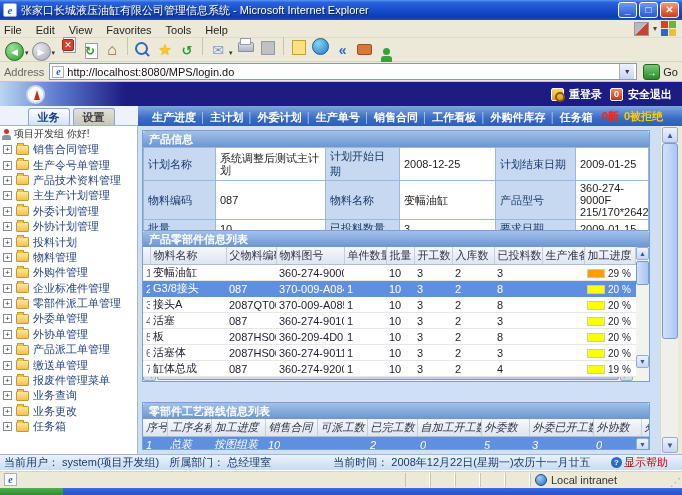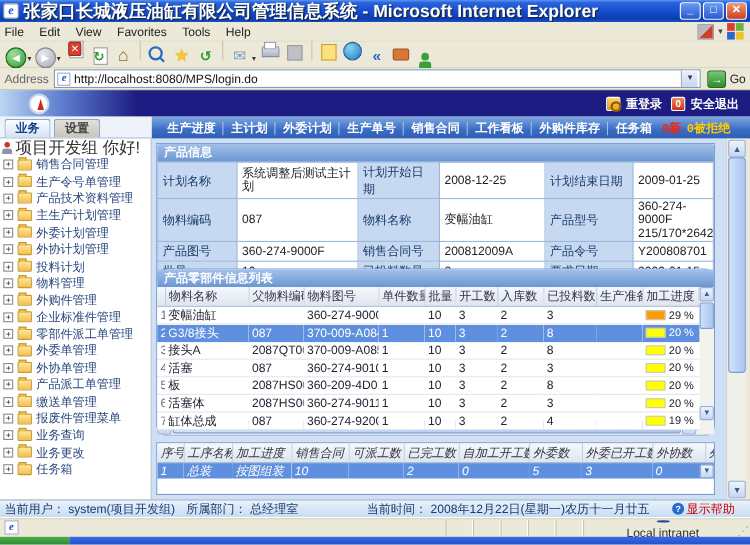--- a/index.html
+++ b/index.html
@@ -6,21 +6,21 @@
   html,body { width:682px; height:495px; overflow:hidden; background:#ece9d8;
     font-family:"Liberation Sans","DejaVu Sans",sans-serif; }
   .window { position:absolute; top:0; left:0; width:682px; height:495px; background:#ece9d8; }
 
   
   .titlebar { position:absolute; top:0; left:0; width:682px; height:20px;
     background:linear-gradient(180deg,#5a96f0 0%,#2a63dc 12%,#1a50d0 45%,#0c3cb0 86%,#1a50c8 100%);
     display:flex; align-items:center; padding:0 3px; }
   .titleicon { width:14px; height:14px; background:#fff; border:1px solid #9ab; border-radius:2px;
     color:#1a5ad0; font:italic bold 11px "Liberation Serif",serif; text-align:center; line-height:12px; margin-right:4px; }
-  .titletext { color:#fff; font-weight:bold; font-size:16px; text-shadow:1px 1px 1px #123;
+  .titletext { color:#fff; font-weight:normal; font-size:11px; text-shadow:1px 1px 1px #123;
     white-space:nowrap; overflow:hidden; flex:1; }
   .winbtns { display:flex; gap:2px; }
   .wbtn { width:19px; height:16px; border:1px solid #fff; border-radius:3px; color:#fff;
     font:bold 10px "Liberation Sans",sans-serif; text-align:center; line-height:14px;
     background:linear-gradient(180deg,#6a9aee,#2a5ad0); }
   .wbtn.close { background:linear-gradient(180deg,#f09a72,#d23c1e); }
 
   
   .menubar { position:absolute; top:20px; left:0; width:682px; height:18px; background:#ece9d8;
     display:flex; align-items:center; padding:0 4px; border-bottom:1px solid #e0dcc8; }
@@ -95,39 +95,39 @@
   .hbtn { display:flex; align-items:center; gap:5px; }
   .hbtn-ic { width:13px; height:13px; border-radius:2px; border:1px solid #fff; position:relative; }
   .hbtn-ic.relogin { background:linear-gradient(#ffd860,#e09a20); }
   .hbtn-ic.relogin::before { content:""; position:absolute; left:3px; top:3px; width:6px; height:6px; border:2px solid #8a5a00; border-radius:50%; }
   .hbtn-ic.logout { background:linear-gradient(#f08a5a,#d03018); }
   .hbtn-ic.logout::before { content:"0"; position:absolute; left:3px; top:0px; color:#fff; font-size:9px; font-weight:bold; }
   .hbtn-label { color:#fff; font-size:11px; font-weight:bold; }
 
   
   .tabnav { position:absolute; top:106px; left:0; width:682px; height:20px; display:flex; }
-  .tabzone { width:138px; height:20px; background:#eef3fa; display:flex; align-items:flex-end; padding-left:4px; gap:3px; border-bottom:1px solid #9ab4d8;}
+  .tabzone { width:138px; height:20px; background:#eef3fa; display:flex; align-items:flex-end; padding-left:4px; gap:3px; border-bottom:1px solid #9ab4d8;justify-content:center;}
   .tab { height:17px; padding:0 9px; font-size:11px; font-weight:bold; line-height:16px;
     border:1px solid #8aa8cc; border-bottom:none; border-radius:3px 3px 0 0; }
   .tab.active { background:linear-gradient(#fefeff,#d4e2f4); color:#15408a; }
   .tab.inactive { background:linear-gradient(#e2e2da,#c6c6ba); color:#444; }
   .navzone { flex:1; height:20px; background:linear-gradient(180deg,#7fa8e0,#3a6cc4 60%,#2f5fb4);
     display:flex; align-items:center; padding-left:10px; white-space:nowrap; overflow:hidden;}
   .nav-link { color:#fff; font-size:11px; font-weight:bold; margin:0 4px; }
   .nav-sep { color:#bcd2ee; font-size:10px; }
-  .nav-badge { font-size:11px; font-weight:bold; margin-left:5px;font-family:Liberation Mono, monospace; }
+  .nav-badge { font-size:11px; font-weight:bold; margin-left:5px; }
 
   
   .content { position:absolute; top:126px; left:0; width:682px; height:328px; display:flex; }
   .sidebar { width:138px; height:328px; background:#fff; border-right:1px solid #a8b8cc; overflow:hidden; }
   .greet-row { display:flex; align-items:center; height:16px; padding-left:2px; }
   .greet-ic { width:9px; height:11px; position:relative; margin-right:3px; }
   .greet-ic::before { content:""; position:absolute; top:0; left:2px; width:5px; height:5px; border-radius:50%; background:#d03030; }
   .greet-ic::after { content:""; position:absolute; bottom:0; left:0; width:9px; height:5px; border-radius:3px 3px 0 0; background:#8a94a8; }
-  .greet-label { font-size:15px; color:#333; white-space:nowrap;text-align:center; }
+  .greet-label { font-size:10px; color:#333; white-space:nowrap;text-align:center; }
   .tree-row { display:flex; align-items:center; height:15.4px; padding-left:3px; }
   .tree-plus { width:9px; height:9px; border:1px solid #848a94; background:#fff; color:#333;
     font-size:8px; line-height:7px; text-align:center; margin-right:4px; flex:none; }
   .tree-folder { width:13px; height:10px; background:linear-gradient(#ffe79a,#f3c04c); border:1px solid #c89830;
     border-radius:1px; position:relative; margin-right:4px; flex:none; }
   .tree-folder::before { content:""; position:absolute; top:-3px; left:0; width:5px; height:2px; background:#f3c04c; border:1px solid #c89830; border-bottom:none; }
   .tree-label { font-size:11px; color:#26467e; white-space:nowrap; }
 
   .main { width:522px; height:328px; background:#cfe0f4; position:relative; }
   .panel { position:absolute; left:4px; width:508px; background:#fff; border:1px solid #7a9fd4; }
@@ -179,21 +179,21 @@
     font-weight:bold; text-align:center; line-height:11px; }
   .help-label { color:#cc0000; }
 
   
   .statusbar { position:absolute; top:470px; left:0; width:682px; height:18px; background:#ece9d8;
     border-top:1px solid #fff; box-shadow:inset 0 1px 0 #d8d4c0; display:flex; align-items:center; font-size:11px; color:#333; }
   .st-ieic { width:13px; height:13px; background:#fff; border:1px solid #aac; color:#1a5ad0;
     font:italic bold 10px "Liberation Serif",serif; line-height:11px; text-align:center; margin-left:4px; }
   .st-cells { display:flex; margin-left:auto; }
   .st-cell { width:25px; height:14px; border-left:1px solid #c8c4b0; border-right:1px solid #fff; }
-  .st-zone { width:140px; height:14px; border-left:1px solid #c8c4b0; display:flex; align-items:center; gap:4px; padding-left:4px;flex-direction:column; }
+  .st-zone { width:140px; height:14px; border-left:1px solid #c8c4b0; display:flex; align-items:center; gap:4px; padding-left:4px; }
   .globe-ic { width:12px; height:12px; border-radius:50%; background:radial-gradient(circle at 35% 30%,#9fd0f0,#2a6ac0); border:1px solid #1a4a90; }
   .grip { width:12px; height:14px; position:relative; }
   .grip::before { content:"⋰"; color:#aaa; font-size:11px; position:absolute; right:1px; bottom:-2px; }
 
   
   .taskbar { position:absolute; top:488px; left:0; width:682px; height:7px; display:flex; }
   .tk-start { width:63px; height:7px; background:linear-gradient(#4fae4f,#2f8a2f); }
   .tk-rest { flex:1; height:7px; background:linear-gradient(#3a6ae8,#2450c8); }
 </style>
 </head>
@@ -398,44 +398,36 @@
               </tr>
               <tr>
                 <td class="lab">物料编码</td>
                 <td class="val">087</td>
                 <td class="lab">物料名称</td>
                 <td class="val">变幅油缸</td>
                 <td class="lab">产品型号</td>
                 <td class="val">360-274-9000F 215/170*2642</td>
               </tr>
               <tr>
-                <td class="lab">产品图号</td>
-                <td class="val">360-274-9000F</td>
-                <td class="lab">销售合同号</td>
-                <td class="val">200812009A</td>
-                <td class="lab">产品令号</td>
-                <td class="val">Y200808701</td>
-              </tr>
-              <tr>
                 <td class="lab">批量</td>
                 <td class="val">10</td>
                 <td class="lab">已投料数量</td>
                 <td class="val">3</td>
                 <td class="lab">要求日期</td>
                 <td class="val">2009-01-15</td>
               </tr>
               <tr>
                 <td class="lab">入库占用数量</td>
                 <td class="val" colspan="5">2</td>
               </tr>
             </tbody>
         </table>
       </div>
 
-      <div class="panel" style="top:118px;border-radius:10px;">
+      <div class="panel" style="top:104px;">
         <div class="panel-title">产品零部件信息列表</div>
         <div class="dt-wrap" style="height:121px;">
           <table class="dtable" style="width:493px;">
             <colgroup>
                 <col style="width:7px">
                 <col style="width:76px">
                 <col style="width:50px">
                 <col style="width:68px">
                 <col style="width:42px">
                 <col style="width:28px">
@@ -561,20 +553,21 @@
           </div>
         </div>
         <div class="hsb">
           <div class="sb-btn">◀</div>
           <div class="sb-thumb" style="width:462px;"></div>
           <div class="sb-btn">▶</div>
         </div>
       </div>
 
       <div class="panel" style="top:276px; height:48px; overflow:hidden;">
+        <div class="panel-title">零部件工艺路线信息列表</div>
         <div class="dt-wrap" style="height:32px; overflow:hidden;font-style:italic;">
           <table class="dtable" style="width:536px;">
             <colgroup>
                 <col style="width:24px">
                 <col style="width:44px">
                 <col style="width:54px">
                 <col style="width:52px">
                 <col style="width:50px">
                 <col style="width:50px">
                 <col style="width:64px">

